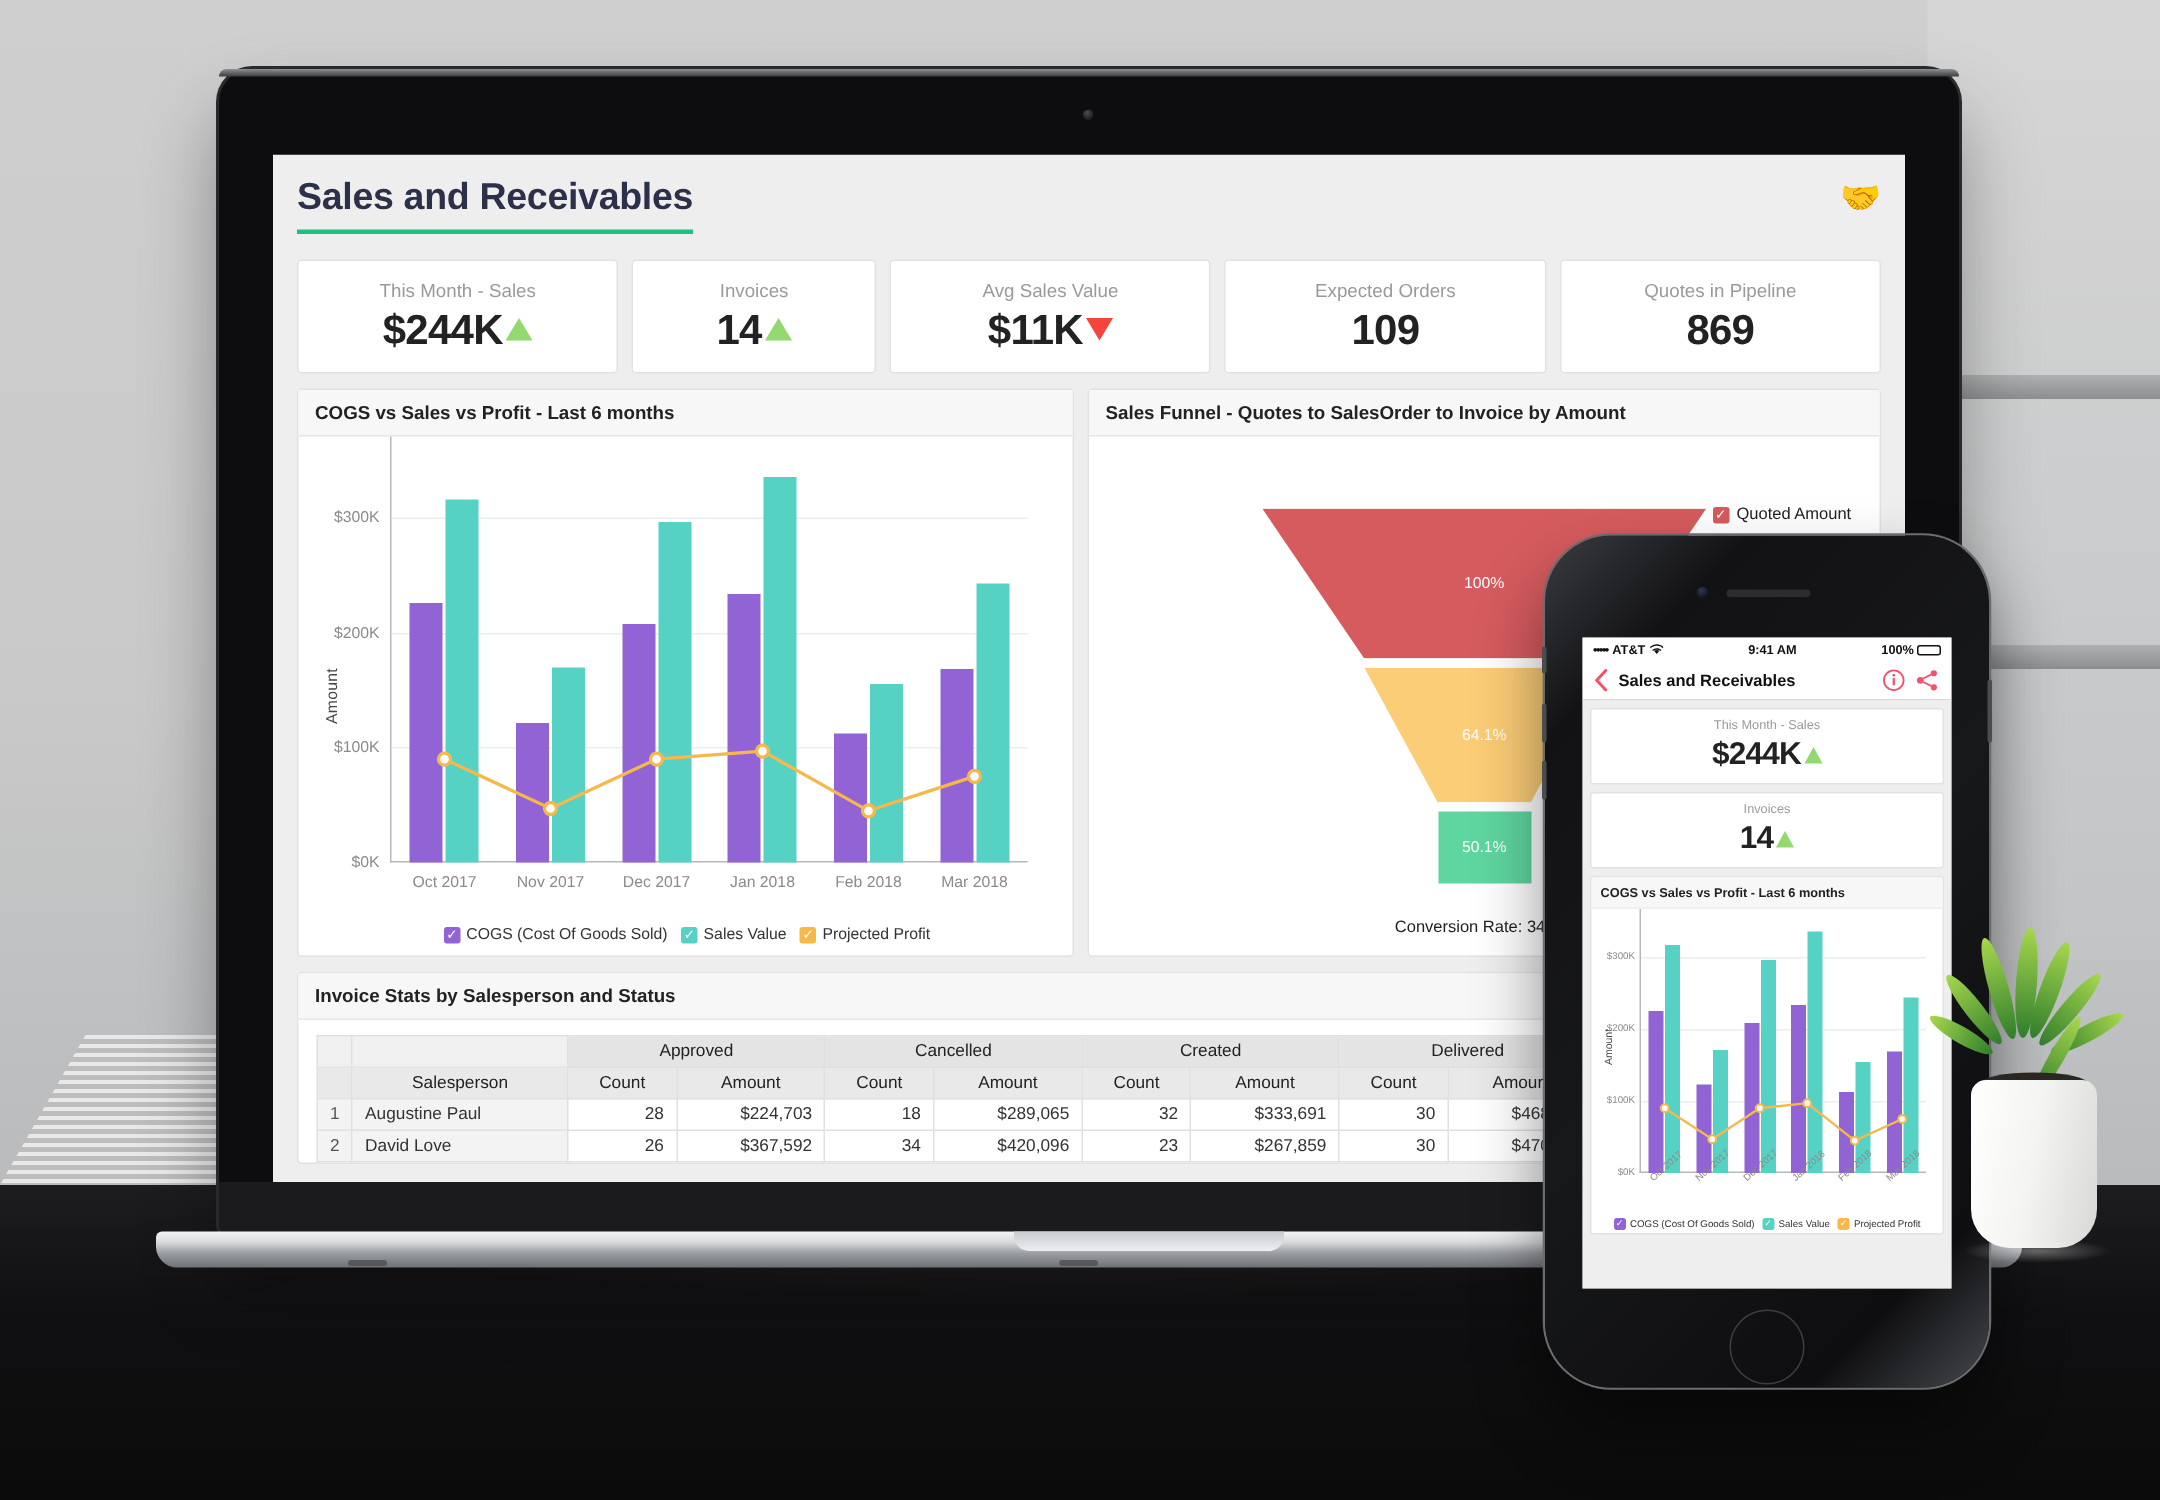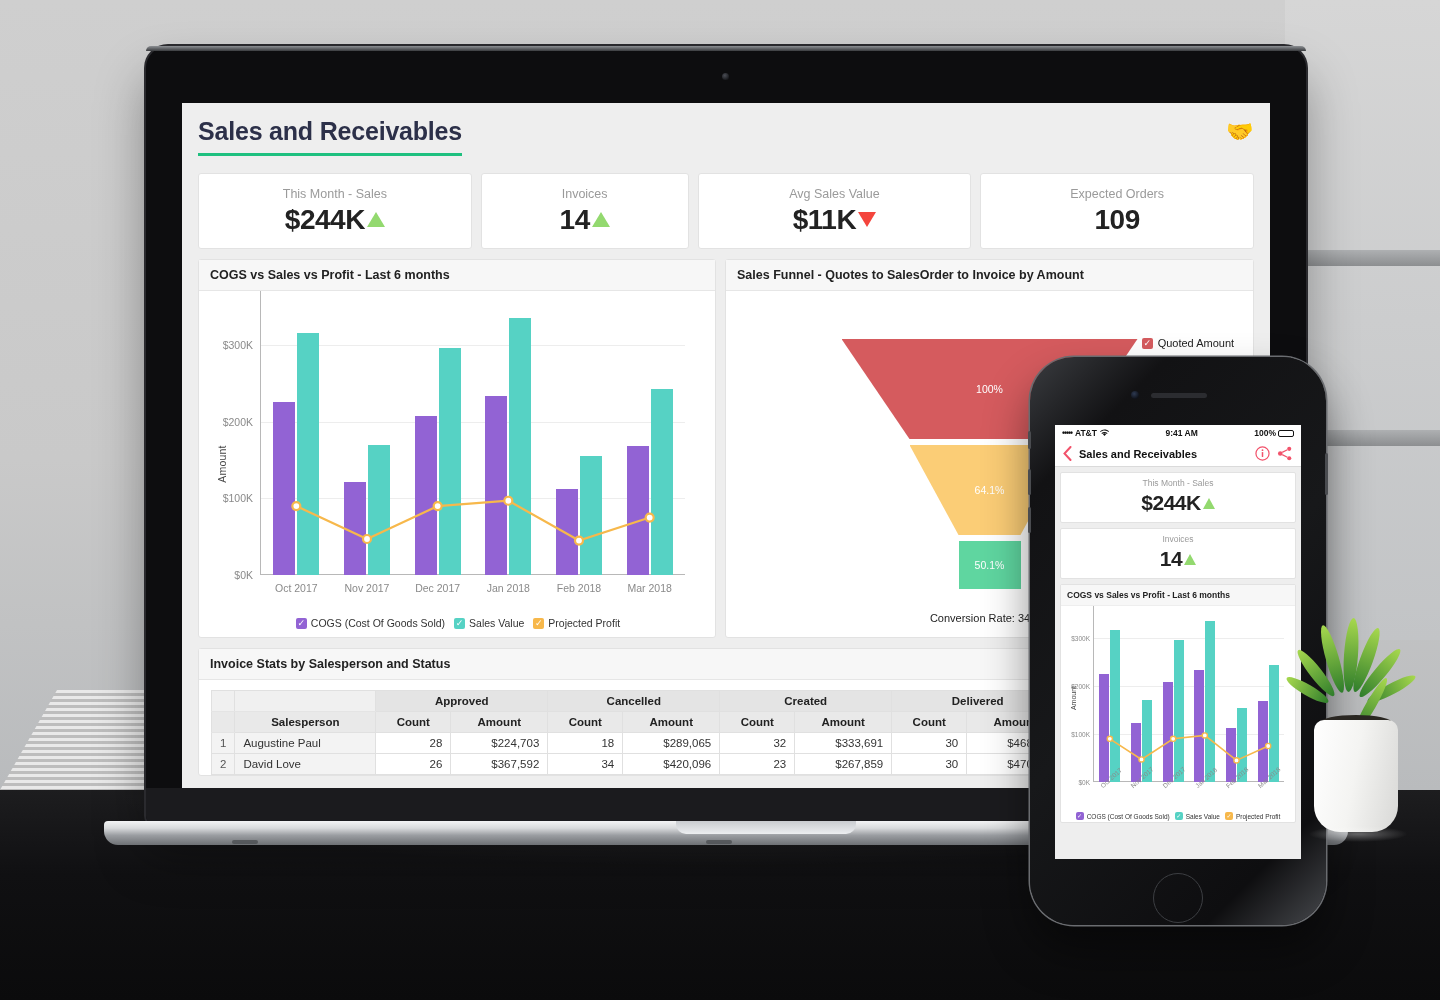--- a/index.html
+++ b/index.html
@@ -173,21 +173,21 @@
   }
   .conv {
     position: absolute; left: 0; right: 0; bottom: 13px;
     text-align: center; font-size: 11px; color: #222;
   }
 
   
   .panel-table { margin-top: 10px; width: 1056px; }
   table { width: 100%; border-collapse: collapse; font-size: 11.5px; }
   th, td { border: 1px solid #e0e0e0; padding: 4px 8px; }
-  thead th { background: #e4e4e4; font-weight: bold; color: #222; text-align: center; }
+  thead th { background: #e4e4e4; font-weight: normal; color: #222; text-align: center; }
   thead tr.sub th { background: #e9e9e9; }
   td { background: #fff; color: #333; }
   td.num { text-align: right; }
   td.idx { background: #f3f3f3; text-align: center; color: #555; width: 22px; }
   td.name { background: #f3f3f3; color: #333; }
   th.corner { background: #f0f0f0; border-bottom-color:#e4e4e4; }
 
   
   #phone { position: absolute; left: 1030px; top: 357px; width: 296px; height: 568px; }
   .ph-body {
@@ -321,20 +321,26 @@
             <div class="kpi-label">Avg Sales Value</div>
             <div class="kpi-value">
               <span>$11K</span>
               <span class="tri down"></span>
             </div>
           </div>
           <div class="kpi w-lg">
             <div class="kpi-label">Expected Orders</div>
             <div class="kpi-value">
               <span>109</span>
+            </div>
+          </div>
+          <div class="kpi w-lg">
+            <div class="kpi-label">Quotes in Pipeline</div>
+            <div class="kpi-value">
+              <span>869</span>
             </div>
           </div>
         </div>
 
         <div class="panel-row">
 
           <div class="panel panel-cogs">
             <div class="panel-head">COGS vs Sales vs Profit - Last 6 months</div>
             <div class="panel-body chart-wrap">
               <div class="ylabel">Amount</div>

